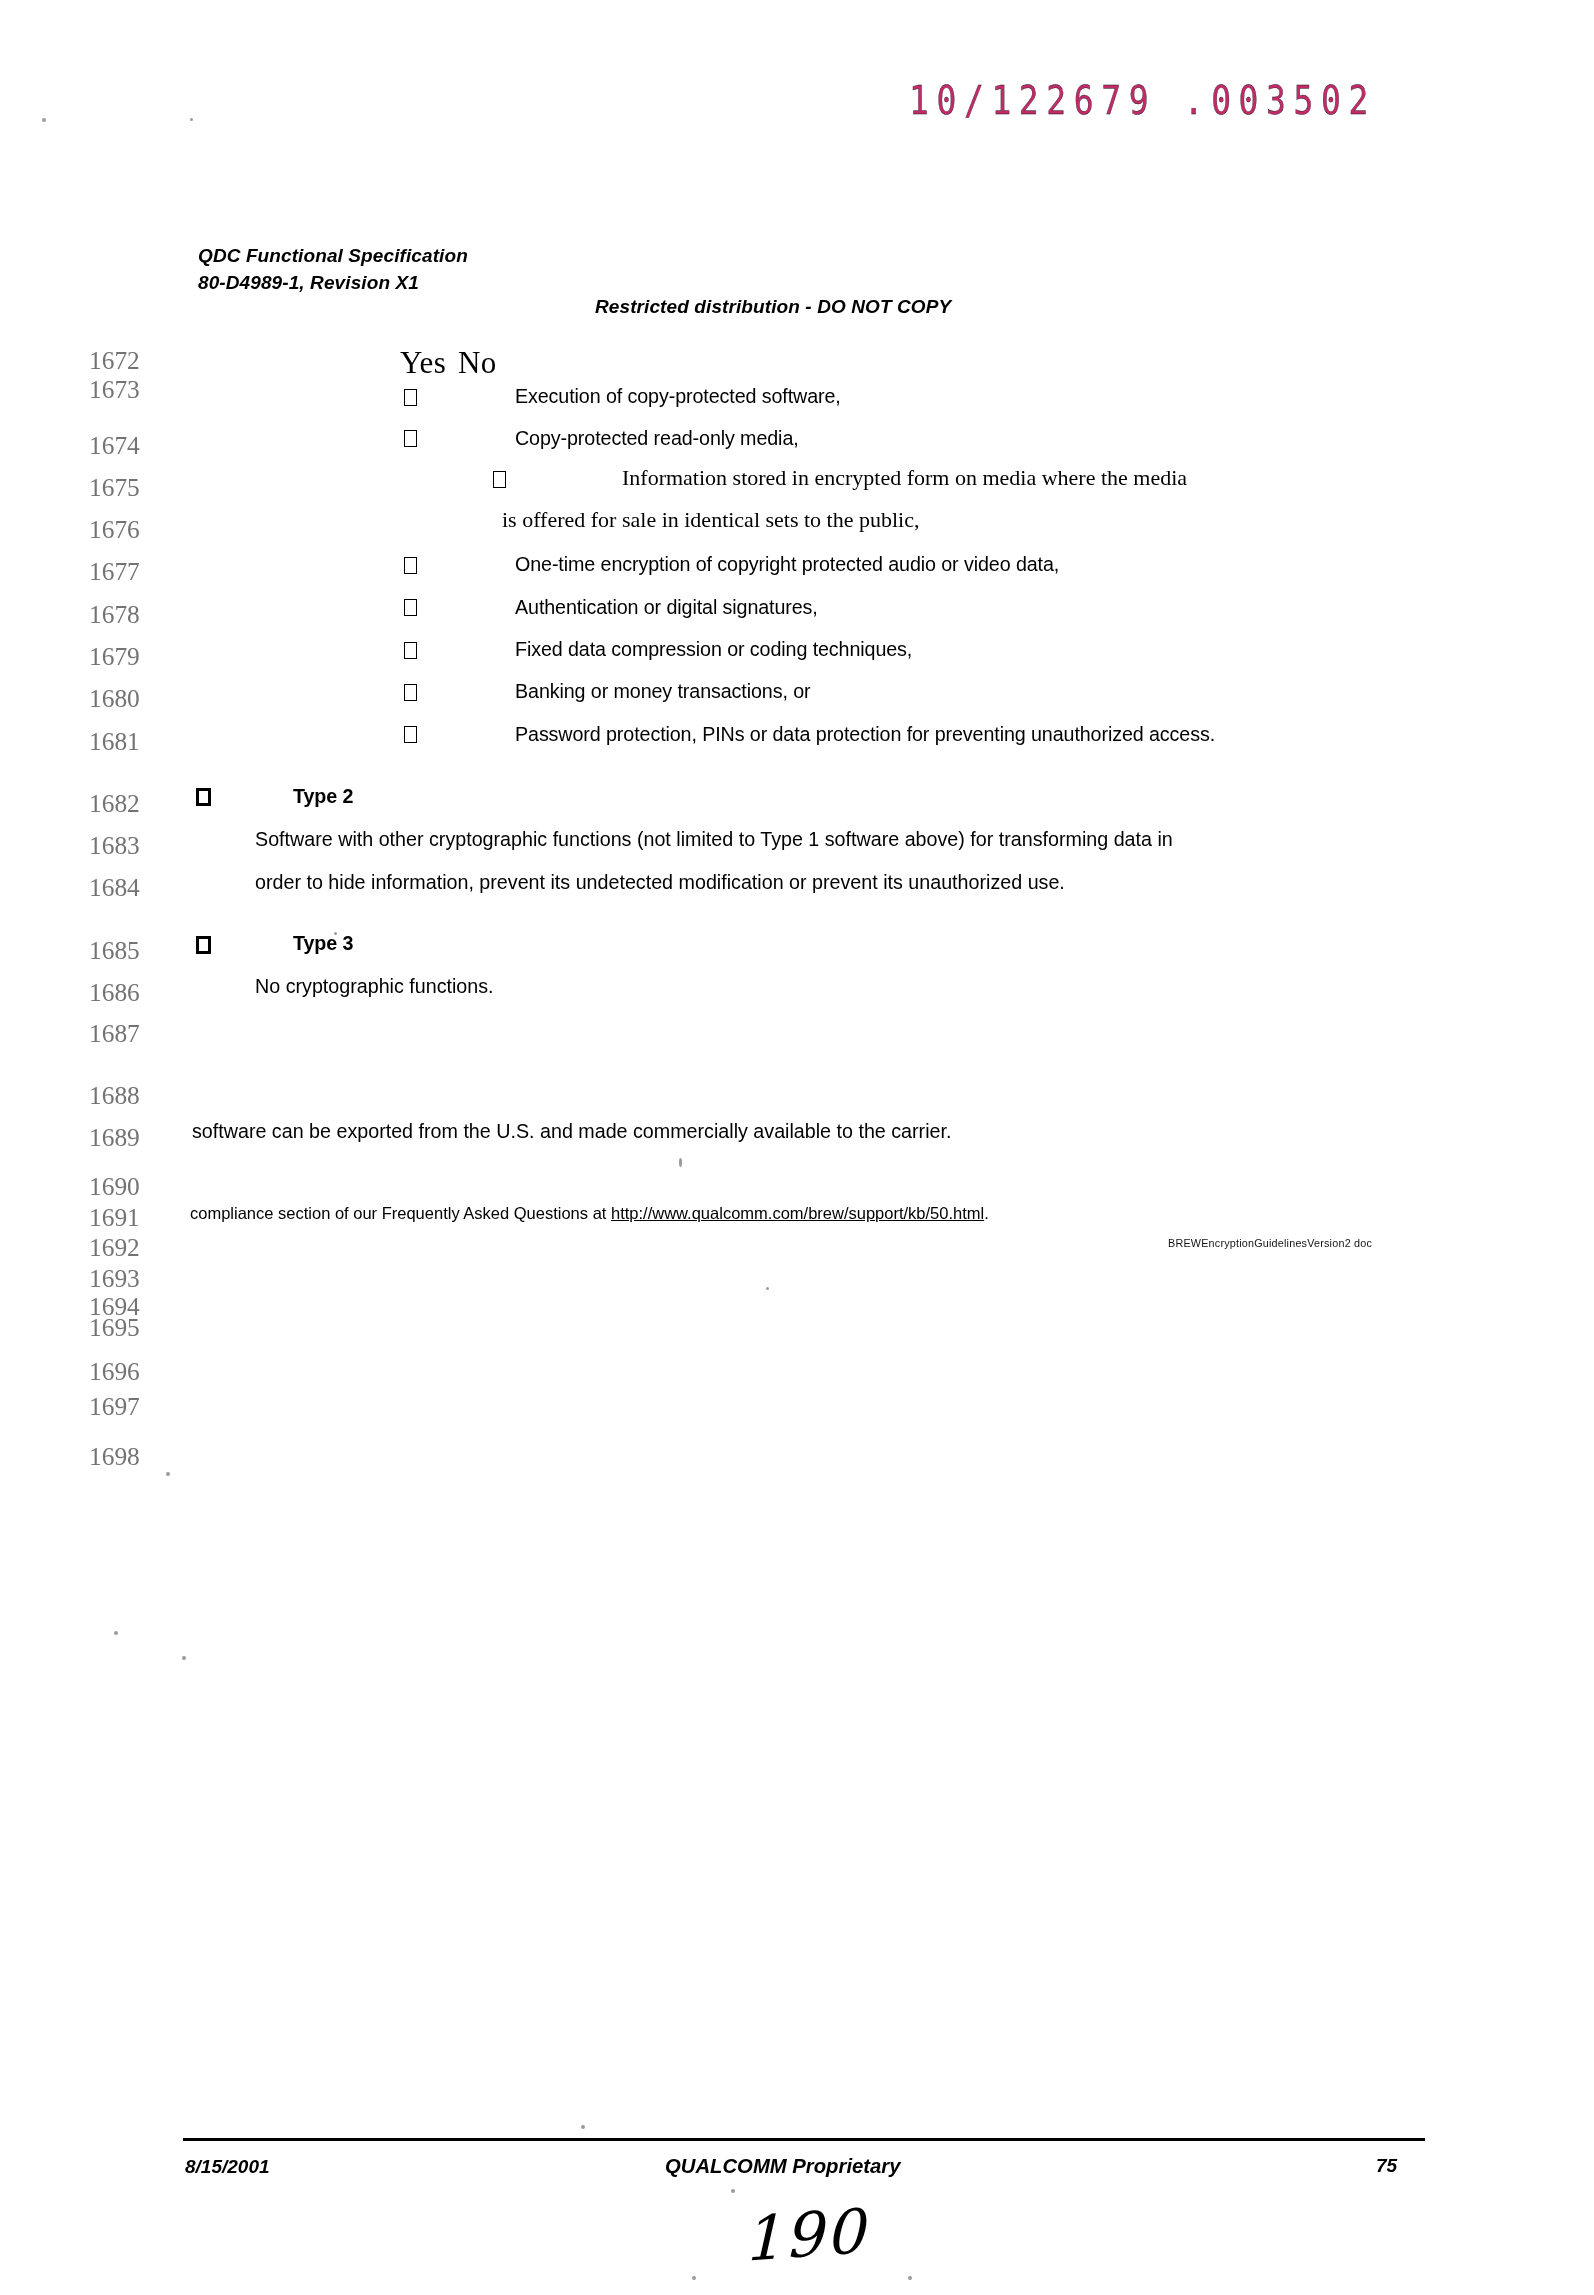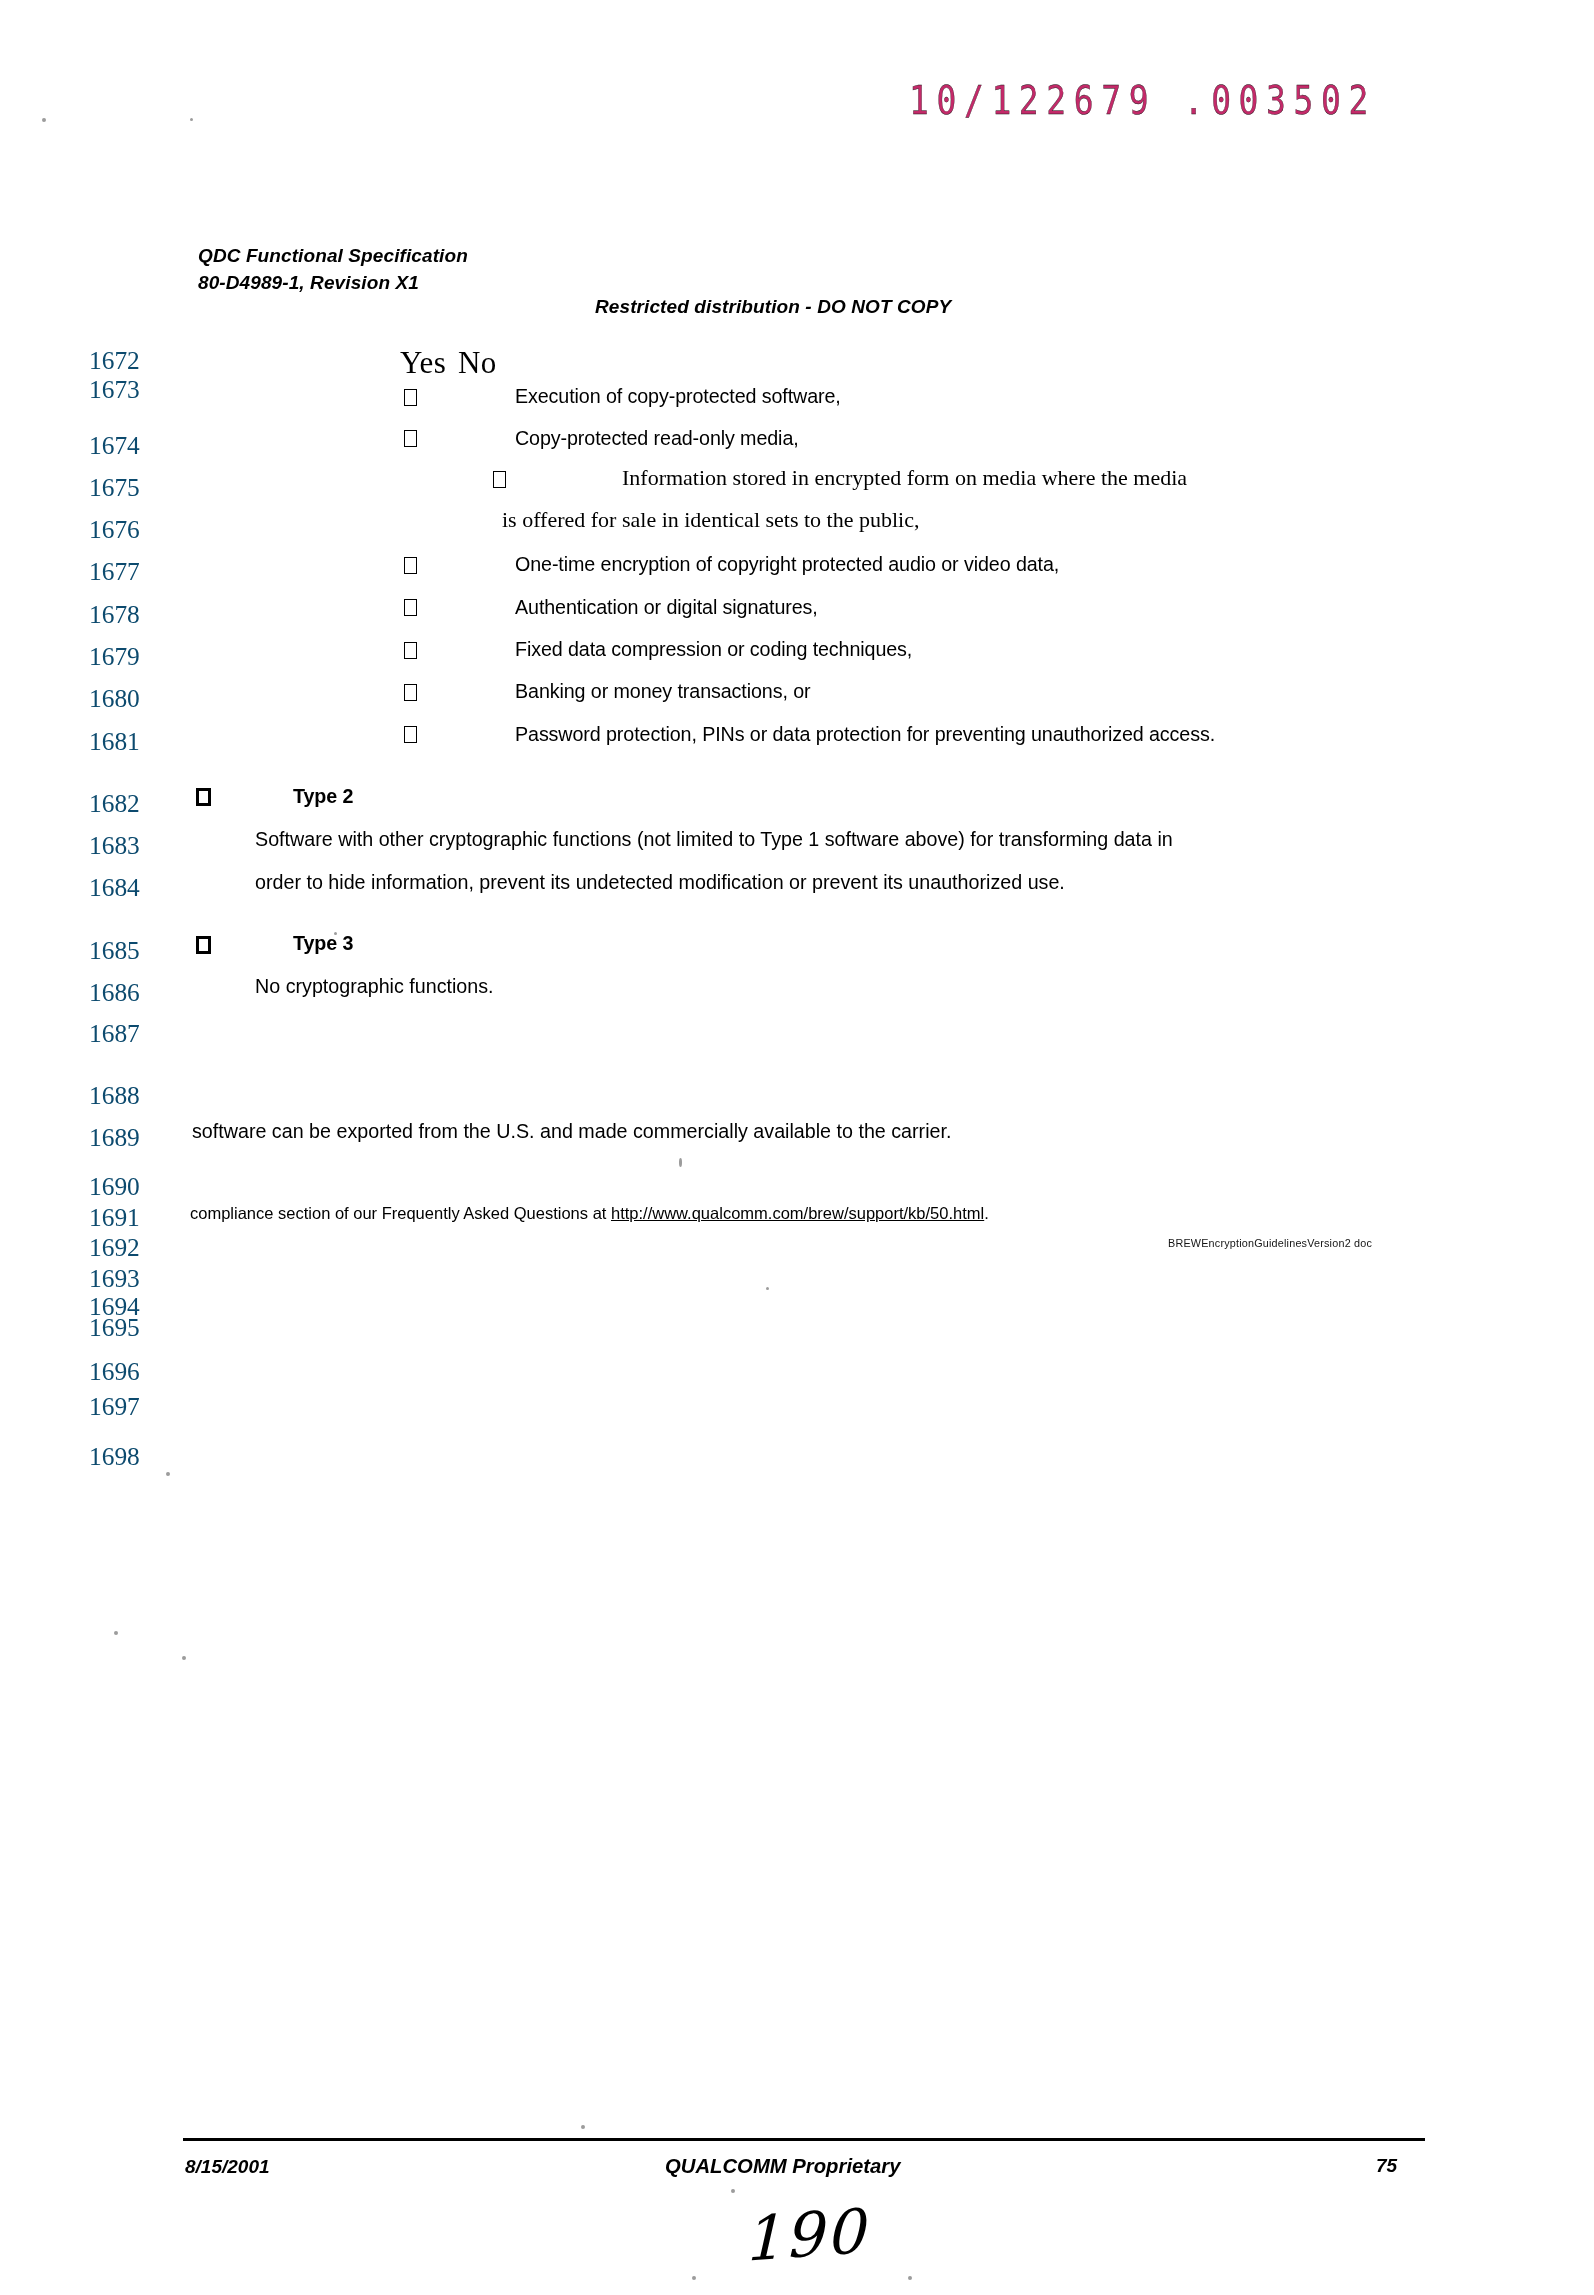--- a/index.html
+++ b/index.html
@@ -63,21 +63,21 @@
 
   
   .lnum {
     position: absolute;
     left: 89px;
     width: 108px;
     text-align: left;
     font-family: "Liberation Serif", serif;
     font-size: 25.4px;
     line-height: 25.4px;
-    color: #0c4a6e;
+    color: #737373;
   }
 
   .row-text {
     position: absolute;
     font-size: 19.7px;
     line-height: 21.6px;
     white-space: nowrap;
     letter-spacing: -0.1px;
   }
   .serif-text {

